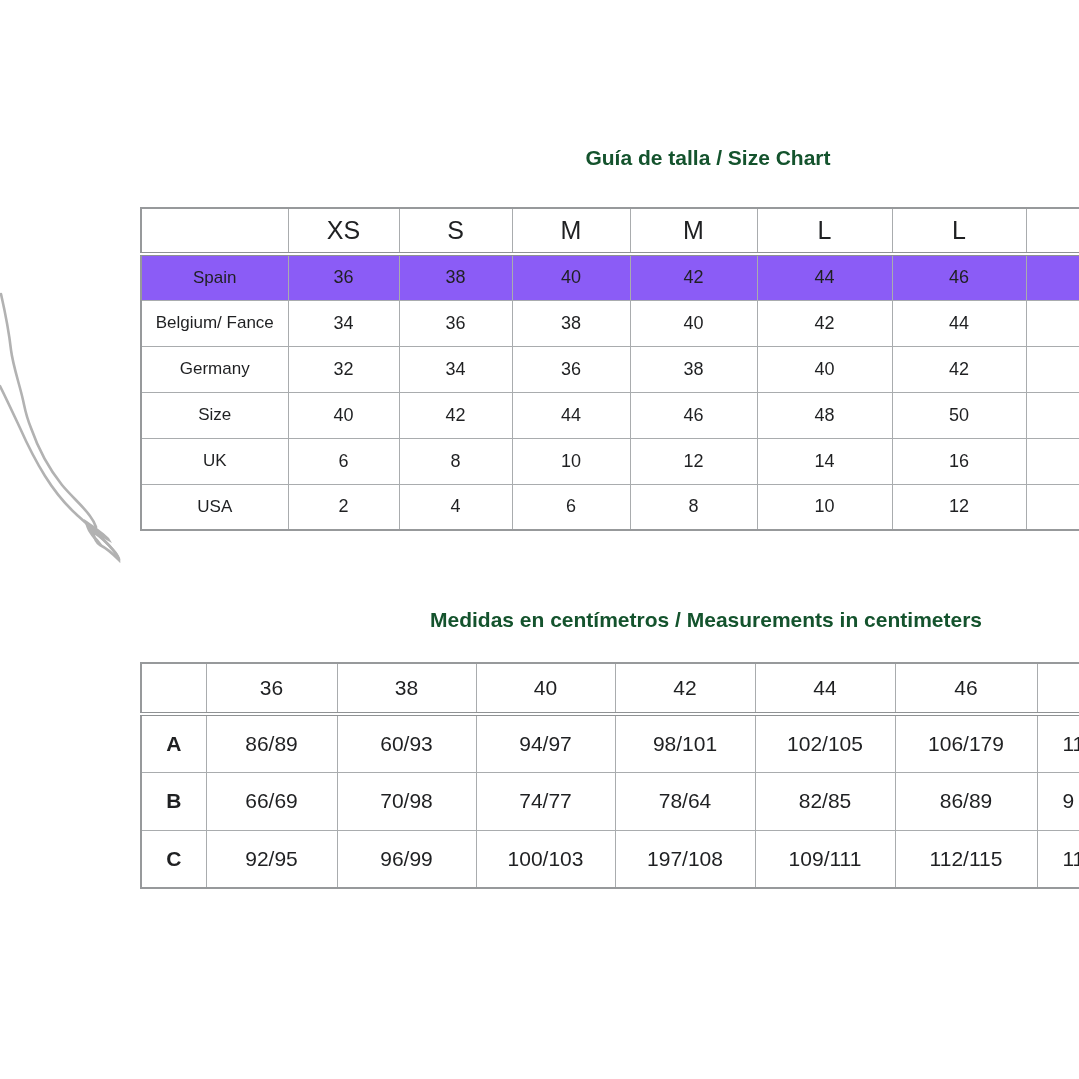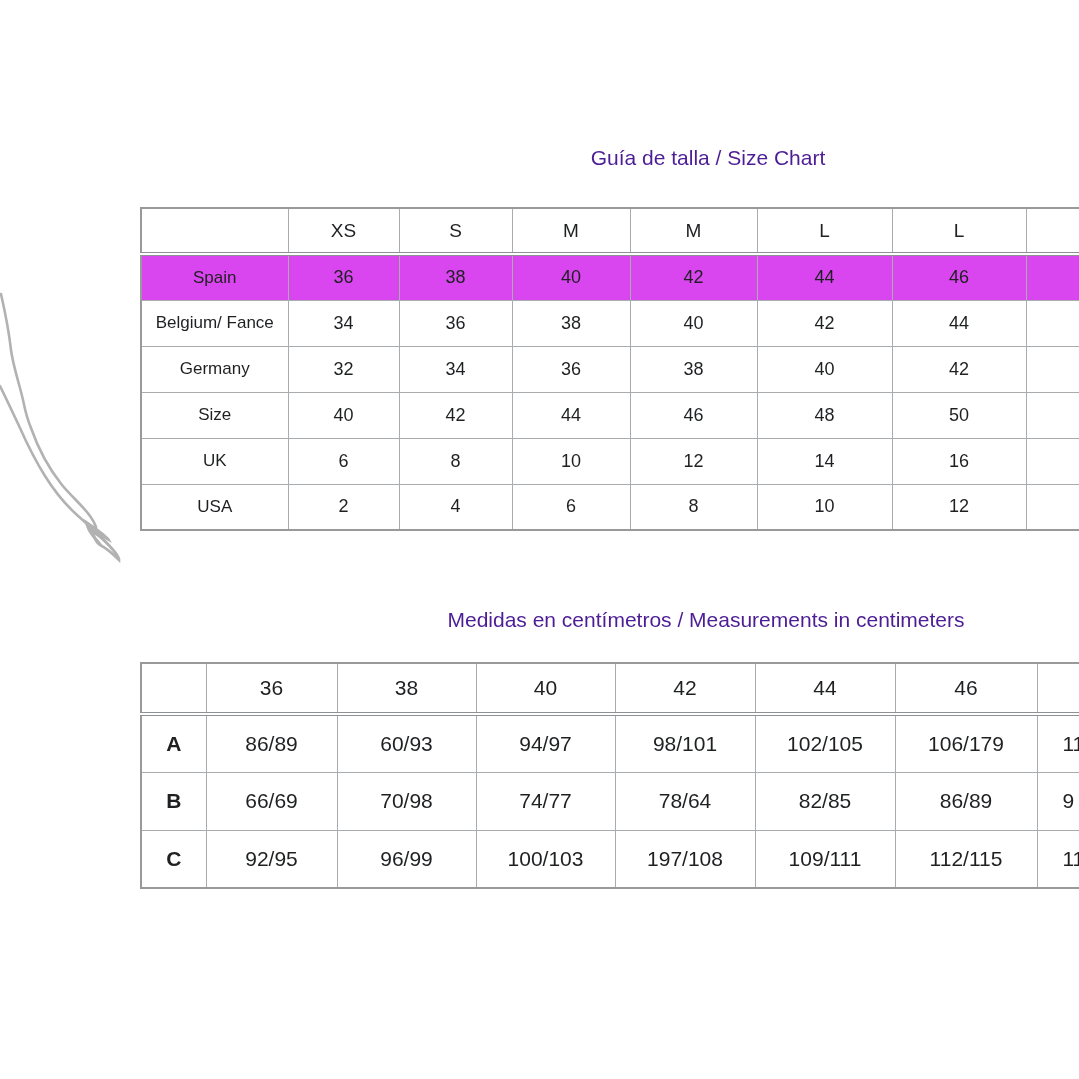--- a/index.html
+++ b/index.html
@@ -4,41 +4,41 @@
 <style>
   html,body{margin:0;padding:0;}
   body{
     width:1079px;height:1079px;position:relative;overflow:hidden;
     background:#ffffff;
     font-family:"Liberation Sans","DejaVu Sans",sans-serif;
     color:#1f2022;
   }
   .title{
     position:absolute;transform:translateX(-50%);
-    font-size:21px;font-weight:400;color:#4c1d95;white-space:nowrap;
+    font-size:21px;font-weight:700;color:#14532d;white-space:nowrap;
   }
   #title1{left:708px;top:146px;}
   #title2{left:706px;top:608px;}
   .tbl-wrap{position:absolute;left:140px;overflow:hidden;width:939px;}
   #wrap1{top:207px;}
   #wrap2{top:662px;}
   table{border-collapse:collapse;table-layout:fixed;border:2px solid #97999b;}
   td{
     border:1px solid #a9acae;text-align:center;vertical-align:middle;
     color:#1f2022;overflow:hidden;white-space:nowrap;padding:0;
   }
   thead td{border-bottom:4px double #8f9294;}
   
   .t1{width:995px;}
   .t1 thead tr{height:46px;}
   .t1 tbody tr{height:46px;}
-  .t1 thead td{font-size:19px;margin-left:7px;}
+  .t1 thead td{font-size:25px;margin-left:7px;}
   .t1 td{font-size:18px;}
   .t1 td.lbl{font-size:17px;}
-  .t1 tr.hl td{background:#d946ef;}
+  .t1 tr.hl td{background:#8b5cf6;}
   .t1 .c0{width:147px}.t1 .c1{width:111px}.t1 .c2{width:113px}.t1 .c3{width:118px}
   .t1 .c4{width:127px}.t1 .c5{width:135px}.t1 .c6{width:134px}.t1 .c7{width:110px}
   
   .t2{width:1036px;}
   .t2 thead tr{height:51px;}
   .t2 tbody tr{height:58px;}
   .t2 td{font-size:21px;}
   .t2 td.lbl{font-weight:700;font-size:21px;}
   .t2 tbody td.last{text-align:left;padding-left:25px;}
   .t2 .c0{width:65px}.t2 .c1{width:131px}.t2 .c2{width:139px}.t2 .c3{width:139px}

